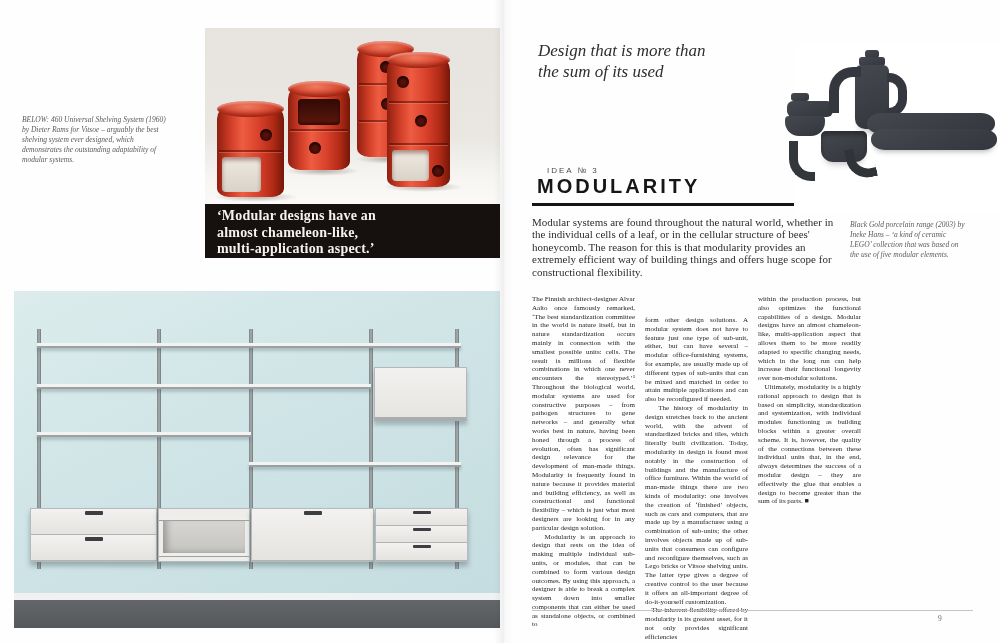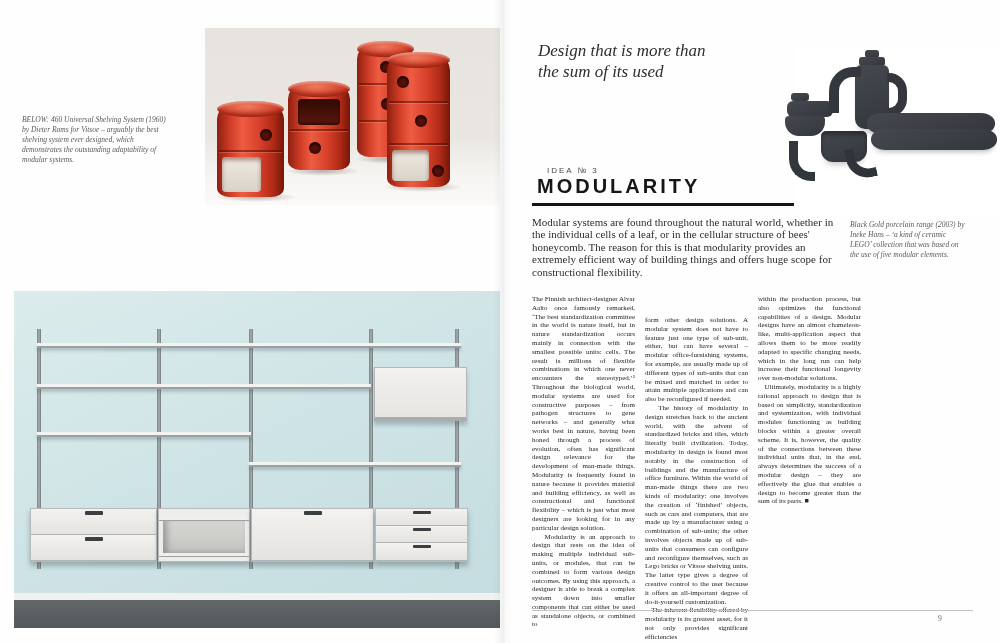--- a/index.html
+++ b/index.html
@@ -125,20 +125,23 @@
     </div>
 
     <div class="cyl" style="left:12px;top:79px;width:67px;height:90px;z-index:4;">
       <div class="cyl-top"></div>
       <div class="tier" style="top:48%;"></div>
       <div class="hole" style="right:18%;top:24%;"></div>
       <div class="opening-light" style="left:7%;top:56%;width:58%;height:38%;"></div>
     </div>
   </div>
 
+  <div id="quote-box">‘Modular designs have an
+almost chameleon-like,
+multi-application aspect.’</div>
 
   <div id="shelf-photo">
     <div class="rail" style="left:23px;"></div>
     <div class="rail" style="left:143px;"></div>
     <div class="rail" style="left:235px;"></div>
     <div class="rail" style="left:355px;"></div>
     <div class="rail" style="left:441px;"></div>
 
     <div class="shelf" style="left:23px;top:52px;width:424px;"></div>
     <div class="shelf" style="left:23px;top:93px;width:334px;"></div>

